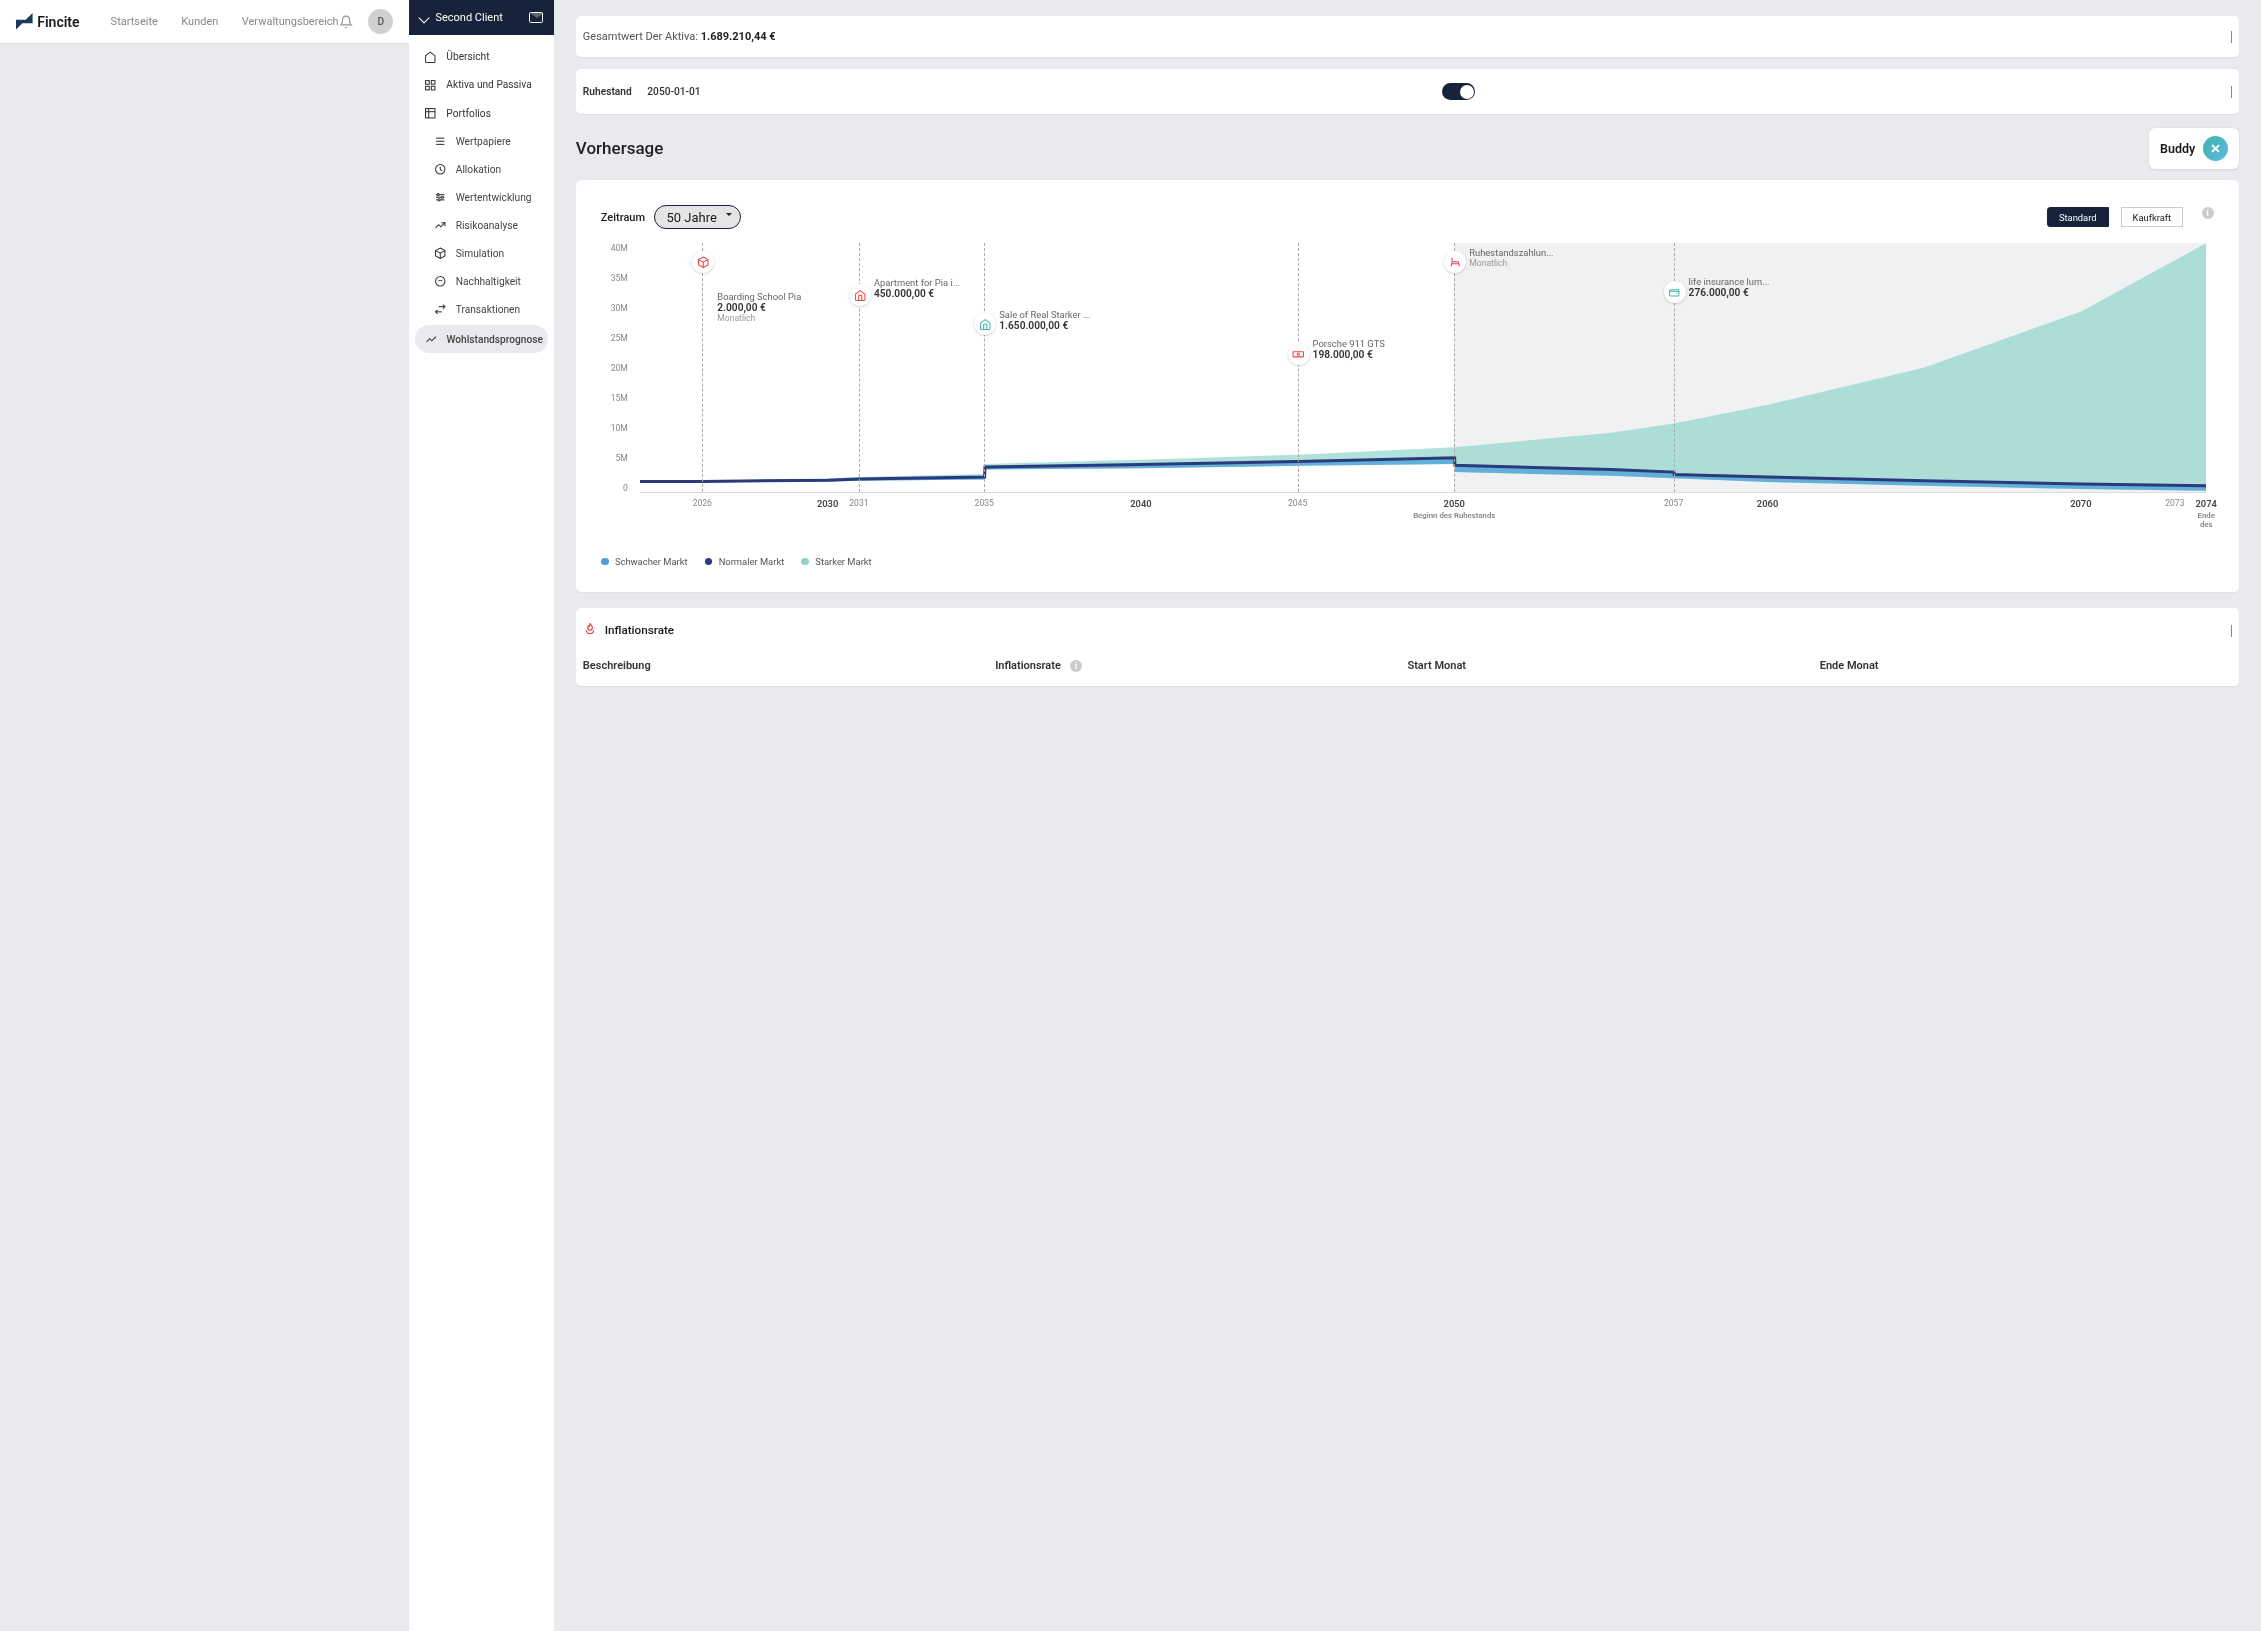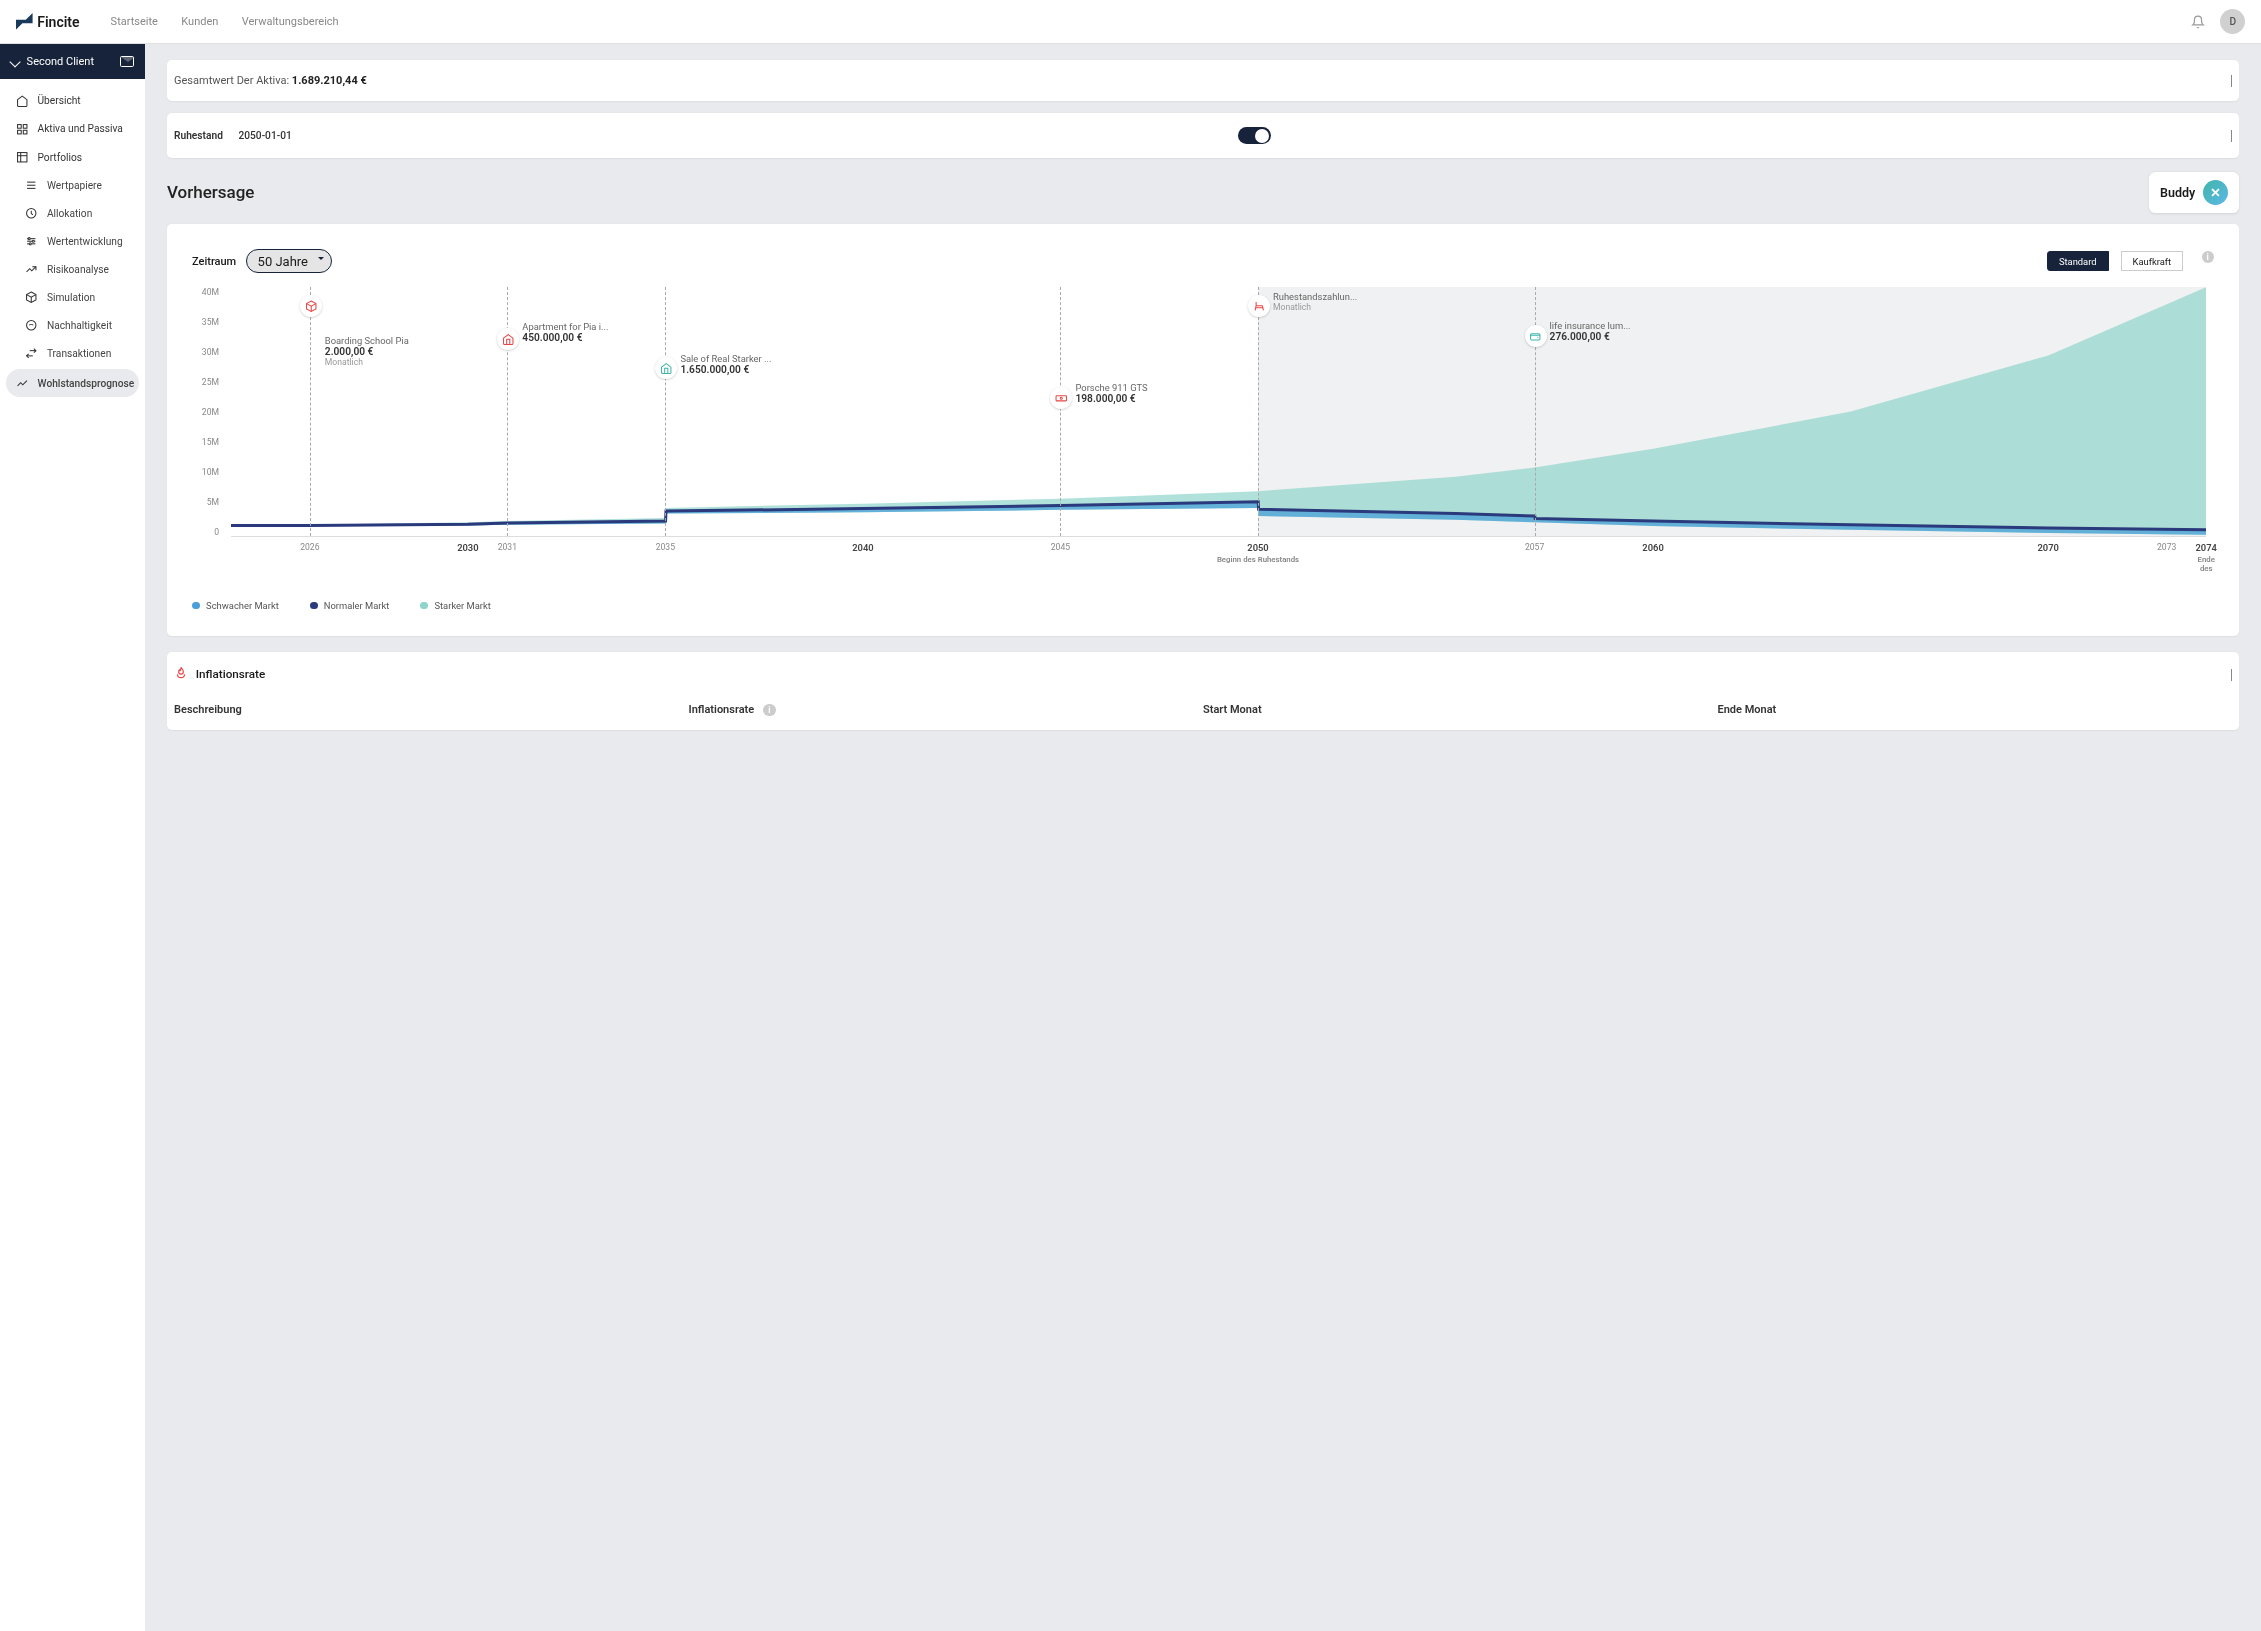--- a/index.html
+++ b/index.html
@@ -1,17 +1,17 @@
 <!DOCTYPE html>
 <html style="font-size:12.5px"><head>
 <meta charset="utf-8">
 <style>
 *{box-sizing:border-box;margin:0;padding:0}
 body{font-family:-apple-system,BlinkMacSystemFont,"Segoe UI",Roboto,sans-serif;background:#e8eaed;color:#1a1a1a;font-size:10.2px}
-.app{display:flex;flex-direction:column;height:100vh}
+.app{display:flex;flex-direction:row;height:100vh}
 .topbar{background:#fff;height:44px;display:flex;align-items:center;padding:0 15.6px;border-bottom:0.8px solid #e0e0e0}
 .logo{display:flex;align-items:center;font-weight:600;font-size:14px;color:#1a1a1a;margin-right:31px}
 .logo-icon{width:17px;height:17px;margin-right:4.7px;background:#1a3a5c;clip-path:polygon(0 40%,60% 40%,100% 0,100% 60%,40% 60%,0 100%)}
 .topnav{display:flex;gap:23.4px}
 .topnav a{color:#888;text-decoration:none;font-size:11px}
 .topbar-right{margin-left:auto;display:flex;align-items:center;gap:15.6px}
 .bell-icon{width:14px;height:14px;color:#999}
 .avatar{width:25px;height:25px;border-radius:50%;background:#d0d0d0;display:flex;align-items:center;justify-content:center;font-weight:500;color:#555}
 .body{display:flex;flex:1;overflow:hidden}
 .sidebar{width:145px;background:#fff;display:flex;flex-direction:column}
@@ -56,21 +56,21 @@
 .x-axis{position:absolute;left:7.8px;right:0;top:255px;height:39px;font-size:8.6px;color:#888}
 .x-tick{position:absolute;transform:translateX(-50%);text-align:center}
 .x-tick.major{font-weight:600;color:#444;font-size:9.4px}
 .x-sub{font-size:7.8px;color:#888;margin-top:1.6px}
 .event{position:absolute;top:0;bottom:0;border-left:1.2px dashed #aaa}
 .event-marker{position:absolute;left:-11px;width:22px;height:22px;background:#fff;border-radius:50%;box-shadow:0 0.8px 2.3px rgba(0,0,0,.2);display:flex;align-items:center;justify-content:center}
 .event-label{position:absolute;left:14px;white-space:nowrap;font-size:9.4px}
 .event-label .t{color:#666}
 .event-label .v{font-weight:600;color:#333;font-size:10.2px}
 .event-label .s{color:#999;font-size:8.6px}
-.legend{display:flex;gap:31px;margin-top:15.6px;font-size:9.4px;color:#555}
+.legend{display:flex;gap:17px;margin-top:15.6px;font-size:9.4px;color:#555}
 .legend-item{display:flex;align-items:center;gap:6.3px}
 .legend-dot{width:7.8px;height:7.8px;border-radius:50%}
 svg.chart-svg{position:absolute;inset:0;width:100%;height:100%}
 .inflation-header{display:flex;align-items:center;gap:7.8px;font-size:11.7px;font-weight:500}
 .fire-icon{color:#e84545}
 .table-head{display:flex;margin-top:20.3px;font-weight:600;font-size:11px;color:#333}
 .table-head>div{flex:1}
 .chev-down{width:7.8px;height:7.8px;border-right:1.2px solid #888;border-bottom:1.2px solid #888;transform:rotate(45deg)}
 .chev-up{width:7.8px;height:7.8px;border-right:1.2px solid #888;border-bottom:1.2px solid #888;transform:rotate(-135deg)}
 </style>

